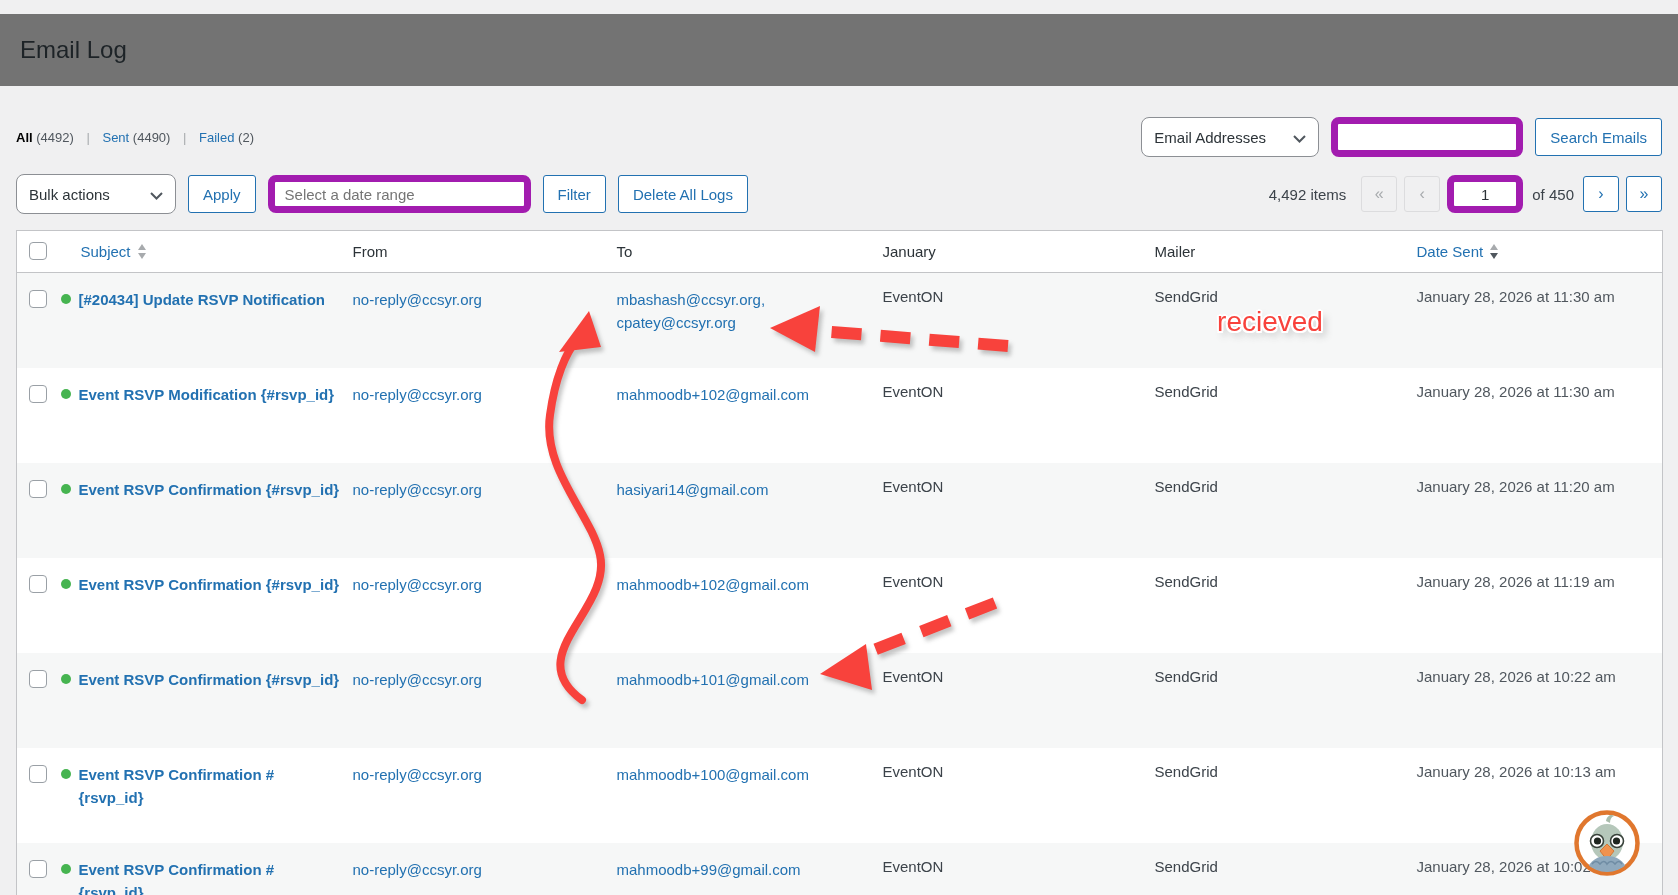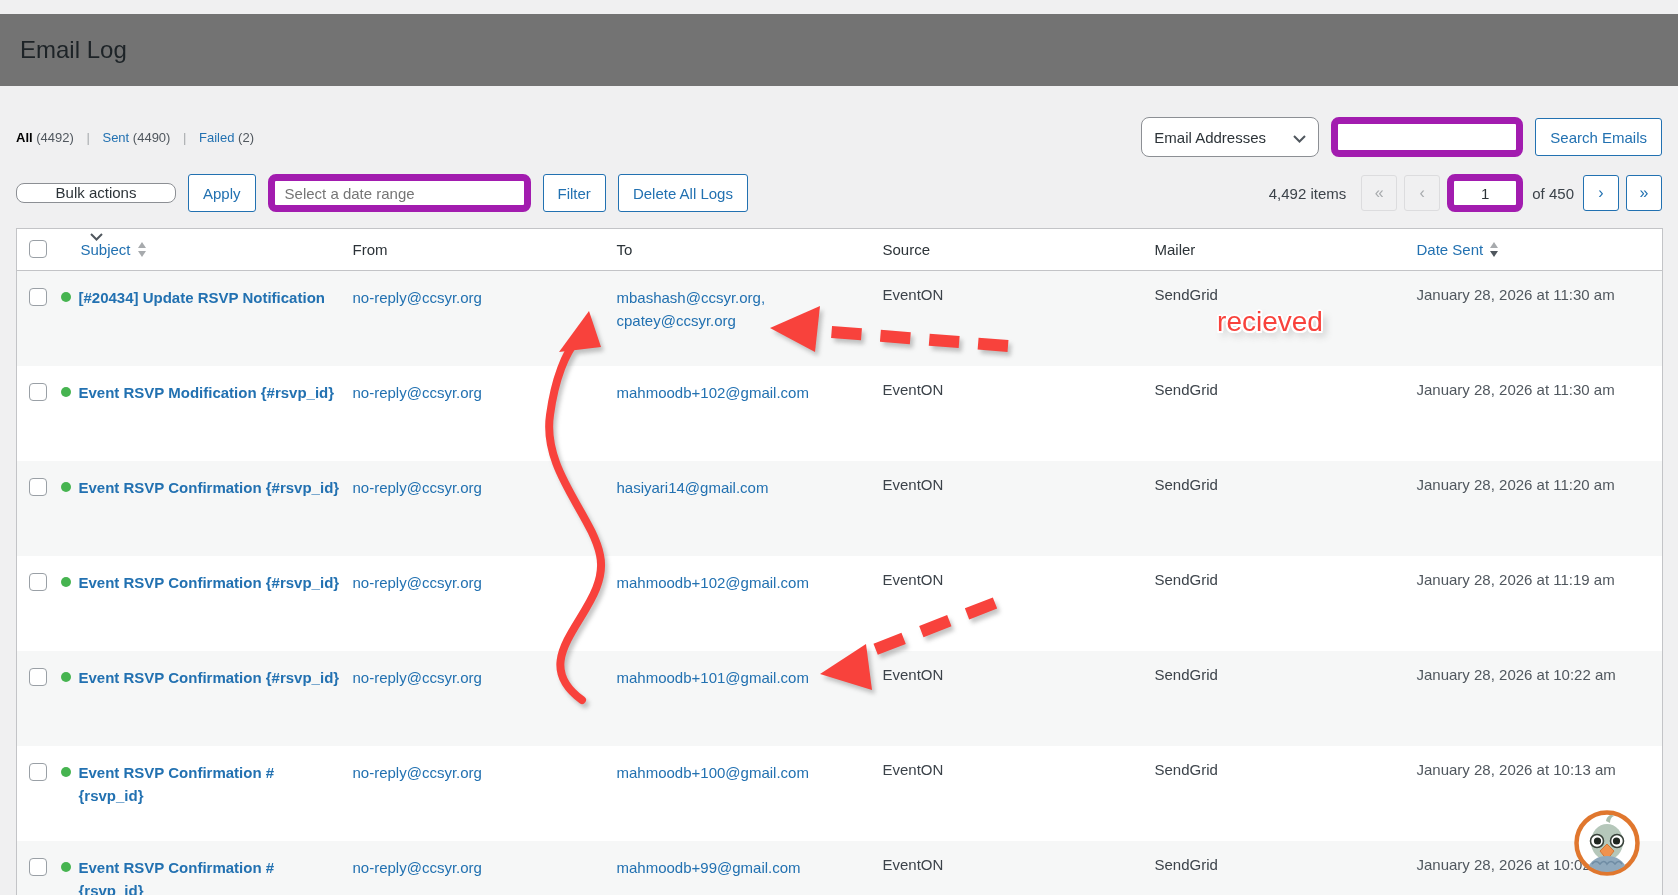--- a/index.html
+++ b/index.html
@@ -121,21 +121,21 @@
             </svg>
         </span>
       </div>
       <input class="wp-input" style="width: 192px;" value="">
       <button class="wp-btn">Search Emails</button>
     </div>
   </div>
 
   <div class="toolbar-row">
     <div class="toolbar-left">
-      <div class="wp-select" style="min-width:160px; justify-content:space-between; height:20px;flex-direction:column;">
+      <div class="wp-select" style="min-width:160px; justify-content:space-between; height:40px;">
         <span>Bulk actions</span>
         <span class="chev">
           <svg width="13" height="8" viewBox="0 0 13 8">
               <polyline points="1,1 6.5,6.5 12,1" fill="none" stroke="#50575e" stroke-width="2"></polyline>
             </svg>
         </span>
       </div>
       <button class="wp-btn">Apply</button>
       <input class="wp-input" style="width: 263px; height: 38px;" placeholder="Select a date range">
       <button class="wp-btn">Filter</button>
@@ -169,21 +169,21 @@
           <a href="#" class="sort-link">
             <span>Subject</span>
             <span class="sort-arrows">
                 <span class="tri-up"></span>
                 <span class="tri-down"></span>
               </span>
           </a>
         </th>
         <th><span class="hdr-plain">From</span></th>
         <th><span class="hdr-plain">To</span></th>
-        <th><span class="hdr-plain">Source</span></th>
+        <th><span class="hdr-plain">January</span></th>
         <th><span class="hdr-plain">Mailer</span></th>
         <th>
           <a href="#" class="sort-link" style="padding-left:0;">
             <span>Date Sent</span>
             <span class="sort-arrows">
                 <span class="tri-up"></span>
                 <span class="tri-down tri-dark"></span>
               </span>
           </a>
         </th>

